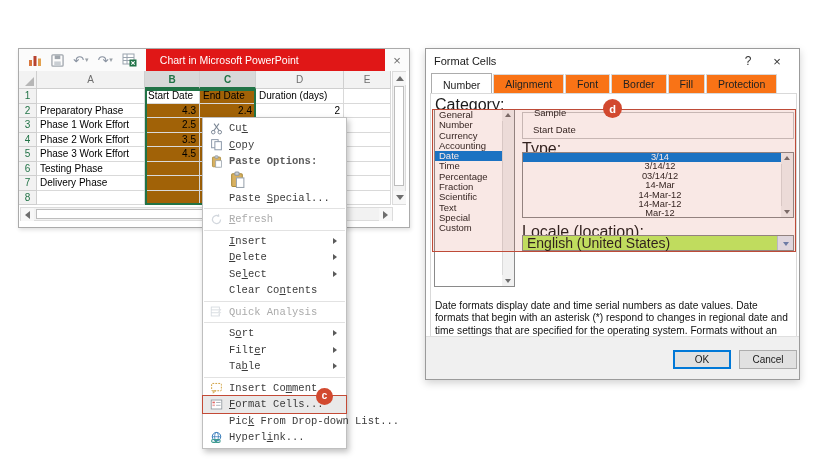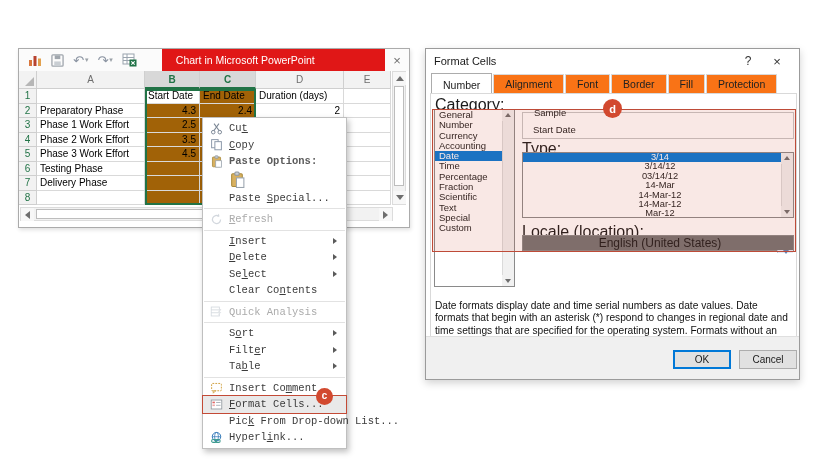--- a/index.html
+++ b/index.html
@@ -7,21 +7,21 @@
   body { font-family:"Liberation Sans","DejaVu Sans",sans-serif; }
   .canvas { position:relative; width:820px; height:464px; background:#ffffff; overflow:hidden; }
 
   
   .sheet { position:absolute; left:18px; top:48px; width:392px; height:180px;
            background:#fff; border:1px solid #ABABAB; box-shadow:1px 2px 4px rgba(0,0,0,.12); z-index:1; }
   .sheet-bar { height:22px; display:flex; align-items:center; padding-left:9px; background:#FBFBFB; }
   .tb-ico { display:flex; align-items:center; margin-right:9px; cursor:default; }
   .glyph { font-size:13px; line-height:13px; color:#8A93A1; font-family:"DejaVu Sans",sans-serif; }
   .caret { font-size:7px; color:#9BA1A8; margin-left:1px; font-family:"DejaVu Sans",sans-serif; }
-  .title-strip { flex:1; height:22px; margin-left:16px; background:#E01717; color:#fff;
+  .title-strip { flex:1; height:22px; margin-left:0; background:#E01717; color:#fff;
                  display:flex; align-items:center; padding-left:14px; font-size:10.5px; }
   .sheet-close { width:24px; text-align:center; color:#707070; font-size:13px; }
 
   .grid { position:relative; width:372px; font-size:10px; color:#000; }
   .grow { display:grid; grid-template-columns:18px 108px 55px 56px 88px 47px; }
   .hc { height:18px; line-height:18px; text-align:center; background:#F2F2F2; color:#6E6E6E;
         border-right:1px solid #CFCFCF; border-bottom:1px solid #CFCFCF; }
   .hc.selcol { background:#D8D8D8; color:#217346; font-weight:bold; border-bottom:2px solid #217346; }
   .corner { position:relative; }
   .corner:after { content:""; position:absolute; right:2px; bottom:2px; border-style:solid;
@@ -86,21 +86,21 @@
   .li.selected { background:#0078D7; color:#fff; }
   .lb-sb { position:absolute; right:0; top:0; bottom:0; width:12px; background:#F1F1F1; border-left:1px solid #DADADA; }
   .lb-sb .sb-btn { background:#F1F1F1; }
   .groupbox { position:absolute; left:91px; top:18px; width:272px; height:27px; border:1px solid #C6C6C6; }
   .gb-legend { position:absolute; left:8px; top:-6px; padding:0 3px; font-size:9.5px; background:transparent; }
   .gb-value { position:absolute; left:10px; bottom:3px; font-size:9.5px; }
   .type-list { left:91px; top:58px; width:272px; height:66px;text-align:center; }
   .li2 { padding-left:4px; font-size:9.3px; line-height:9.4px; white-space:nowrap; }
   .li2.selected { background:#0078D7; color:#fff; }
   .combo { position:absolute; left:91px; top:141px; width:272px; height:16px; border:1px solid #8A8A8A;
-           background:#737373; display:flex; align-items:center; font-size:12px; padding-left:4px;flex-direction:column; }
+           background:#bef264; display:flex; align-items:center; font-size:14px; padding-left:4px; }
   .combo-btn { margin-left:auto; width:16px; height:14px; background:#E3EBF6; border-left:1px solid #B7C6DD;
                display:flex; align-items:center; justify-content:center; }
   .combo-btn i { border:3.5px solid transparent; border-top:4.5px solid #5F82B5; margin-bottom:-4px; }
   .desc { position:absolute; left:4px; top:206px; width:358px; font-size:10.2px; line-height:12.4px; color:#111; }
   .overlay { position:absolute; left:1px; top:15px; width:364px; height:143px;
              background:rgba(205,77,56,.13); border:1px solid #BE4B38; pointer-events:none; z-index:6; }
   .badge-d { position:absolute; left:172px; top:5px; z-index:8; width:19px; height:19px; font-size:11px; }
   .footer { position:absolute; left:0; bottom:0; width:100%; height:43px; background:#F0F0F0; border-top:1px solid #DFDFDF; }
   .btn { position:absolute; top:13px; width:58px; height:19px; background:#E1E1E1; border:1px solid #ADADAD;
          font-size:10px; display:flex; align-items:center; justify-content:center; }

